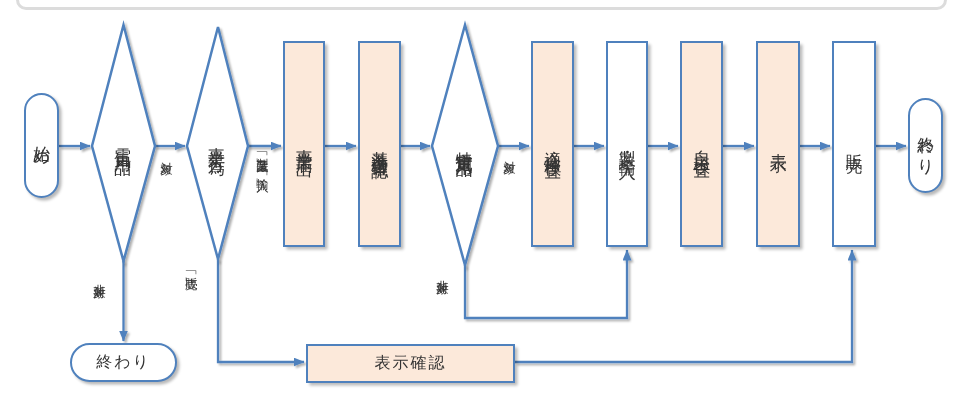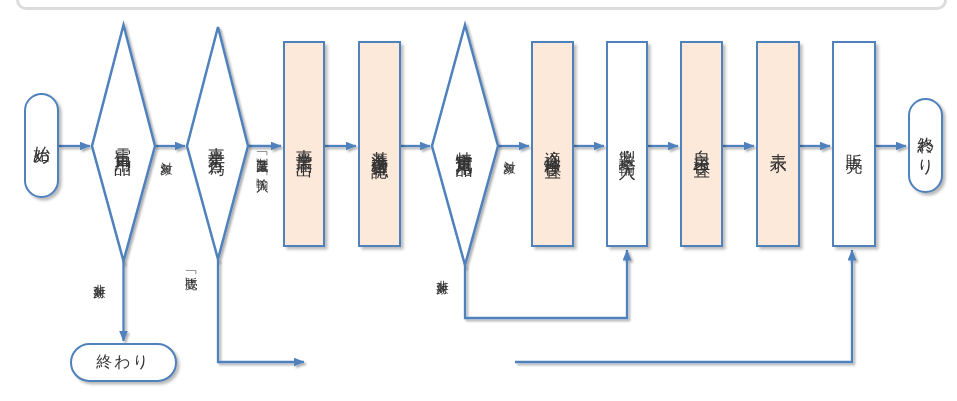--- a/index.html
+++ b/index.html
@@ -150,20 +150,23 @@
   </div>
 
   <div class="node peach" style="left:756px; top:41px; width:44px; height:206px;">
     <span class="vtext">表示</span>
   </div>
 
   <div class="node" style="left:832px; top:41px; width:44px; height:206px;">
     <span class="vtext">販売</span>
   </div>
 
+  <div class="node peach" style="left:306px; top:344px; width:209px; height:39px;">
+    <span class="htext">表示確認</span>
+  </div>
 
   <div class="elabel" style="left:160px; top:151px;">対象</div>
 
   <div class="elabel" style="left:256px; top:147px; letter-spacing:1px;">「製造」又は「輸入」</div>
 
   <div class="elabel" style="left:93px; top:274px; letter-spacing:1px;">非対象</div>
 
   <div class="elabel" style="left:185px; top:266px; letter-spacing:1px;">「販売」</div>
 
   <div class="elabel" style="left:503px; top:150px;">対象</div>

